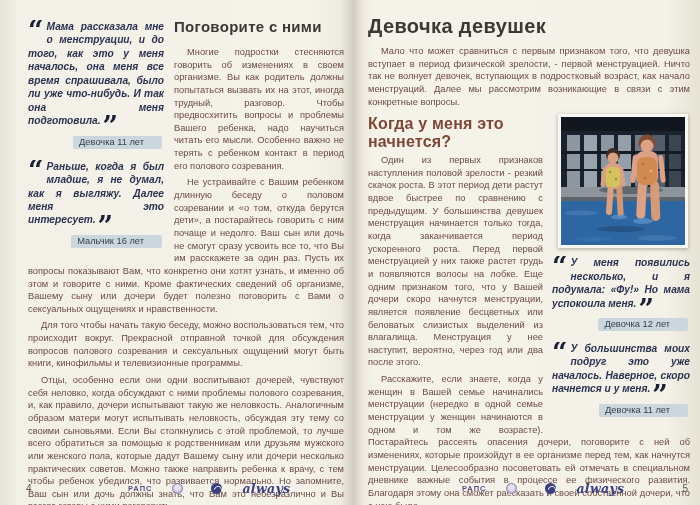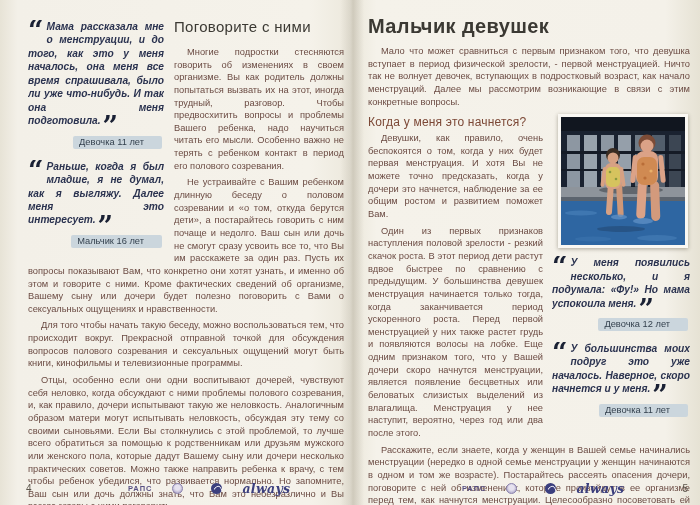--- a/index.html
+++ b/index.html
@@ -13,23 +13,23 @@
   .page-left{
     left:0;width:352px;padding:18px 8px 0 28px;
     background:linear-gradient(90deg,#e7e3d6 0,#f3f0e8 5%,#f5f2ea 88%,#ece8dc 100%);
   }
   .page-right{
     left:352px;width:348px;padding:15px 10px 0 16px;
     background:linear-gradient(90deg,#ebe7da 0,#f5f2ea 7%,#f4f1e9 90%,#e6e2d4 100%);
   }
   .gutter{position:absolute;left:340px;top:0;width:24px;height:505px;pointer-events:none;
     background:linear-gradient(90deg,rgba(70,60,40,0) 0,rgba(70,60,40,.10) 42%,rgba(70,60,40,.17) 55%,rgba(70,60,40,0) 100%);}
-  h1.sec{margin:0 0 11px 0;font-size:15px;font-weight:normal;color:#3b3933;letter-spacing:.3px;}
+  h1.sec{margin:0 0 11px 0;font-size:15px;font-weight:bold;color:#3b3933;letter-spacing:.3px;}
   h1.big{margin:0 0 7px 0;font-size:20px;font-weight:bold;color:#3b3933;letter-spacing:.4px;}
-  h2.sub{margin:7px 0 3px 0;font-size:12px;font-weight:normal;color:#7c4836;letter-spacing:.2px;}
+  h2.sub{margin:7px 0 3px 0;font-size:16px;font-weight:bold;color:#7c4836;letter-spacing:.2px;}
   p.body{margin:0 0 4px 0;font-size:9.3px;line-height:1.36;color:#6b4b43;text-align:justify;text-indent:13px;}
   
   .quote-col{float:left;width:136px;margin:2px 10px 4px 0;}
   .sidebar{float:right;width:138px;margin:0 0 4px 9px;}
   .quote{font-size:10.2px;font-weight:bold;font-style:italic;color:#2b3350;
     line-height:1.32;text-align:justify;margin-bottom:3px;overflow:hidden;}
   .qo{float:left;font-family:"DejaVu Serif",serif;font-style:normal;font-size:27px;
     line-height:.85;color:#1a2134;margin-right:3px;}
   .qc{font-family:"DejaVu Serif",serif;font-style:normal;font-size:27px;line-height:0;
     color:#1a2134;vertical-align:-0.45em;margin-left:2px;}
@@ -79,21 +79,21 @@
 
     <h1 class="sec">Поговорите с ними</h1>
     <p class="body">Многие подростки стесняются говорить об изменениях в своем организме. Вы как родитель должны попытаться вызвать их на этот, иногда трудный, разговор. Чтобы предвосхитить вопросы и проблемы Вашего ребенка, надо научиться читать его мысли. Особенно важно не терять с ребенком контакт в период его полового созревания.</p>
     <p class="body">Не устраивайте с Вашим ребенком длинную беседу о половом созревании и «о том, откуда берутся дети», а постарайтесь говорить с ним почаще и недолго. Ваш сын или дочь не смогут сразу усвоить все то, что Вы им расскажете за один раз. Пусть их вопросы показывают Вам, что конкретно они хотят узнать, и именно об этом и говорите с ними. Кроме фактических сведений об организме, Вашему сыну или дочери будет полезно поговорить с Вами о сексуальных ощущениях и нравственности.</p>
     <p class="body">Для того чтобы начать такую беседу, можно воспользоваться тем, что происходит вокруг. Прекрасной отправной точкой для обсуждения вопросов полового созревания и сексуальных ощущений могут быть книги, кинофильмы и телевизионные программы.</p>
 
     <p class="body">Отцы, особенно если они одни воспитывают дочерей, чувствуют себя неловко, когда обсуждают с ними проблемы полового созревания, и, как правило, дочери испытывают такую же неловкость. Аналогичным образом матери могут испытывать неловкость, обсуждая эту тему со своими сыновьями. Если Вы столкнулись с этой проблемой, то лучше всего обратиться за помощью к родственникам или друзьям мужского или женского пола, которые дадут Вашему сыну или дочери несколько практических советов. Можно также направить ребенка к врачу, с тем чтобы ребенок убедился, что развивается нормально. Но запомните, Ваш сын или дочь должны знать, что Вам это небезразлично и Вы всегда готовы с ними поговорить.</p>
   </div>
 
   <div class="page page-right">
-    <h1 class="big">Мальчик девушек</h1>
+    <h1 class="big">Девочка девушек</h1>
     <p class="body">Мало что может сравниться с первым признаком того, что девушка вступает в период физической зрелости, - первой менструацией. Ничто так не волнует девочек, вступающих в подростковый возраст, как начало менструаций. Далее мы рассмотрим возникающие в связи с этим конкретные вопросы.</p>
 
     <div class="sidebar">
       <div class="photo">
         <svg viewBox="0 0 124 128" width="124" height="128">
           <rect width="124" height="128" fill="#11161f"></rect>
           <rect x="0" y="14" width="124" height="60" fill="#1a2230"></rect>
           <rect x="6" y="18" width="13" height="52" fill="#8d97a2"></rect>
           <rect x="23" y="18" width="13" height="52" fill="#99a3ad"></rect>
           <rect x="40" y="18" width="13" height="52" fill="#8d97a2"></rect>
@@ -147,21 +147,20 @@
       </div>
       <div class="quote" style="margin-top:8px;">
         <span class="qo">“</span><span>У большинства моих подруг это уже началось. Наверное, скоро начнется и у меня.</span><span class="qc">”</span>
       </div>
       <div class="attr-row">
         <span class="badge">Девочка 11 лет</span>
       </div>
     </div>
 
     <h2 class="sub">Когда у меня это начнется?</h2>
-    <p class="body">Девушки, как правило, очень беспокоятся о том, когда у них будет первая менструация. И хотя Вы не можете точно предсказать, когда у дочери это начнется, наблюдение за ее общим ростом и развитием поможет Вам.</p>
     <p class="body">Один из первых признаков наступления половой зрелости - резкий скачок роста. В этот период дети растут вдвое быстрее по сравнению с предыдущим. У большинства девушек менструация начинается только тогда, когда заканчивается период ускоренного роста. Перед первой менструацией у них также растет грудь и появляются волосы на лобке. Еще одним признаком того, что у Вашей дочери скоро начнутся менструации, является появление бесцветных или беловатых слизистых выделений из влагалища. Менструация у нее наступит, вероятно, через год или два после этого.</p>
     <p class="body">Расскажите, если знаете, когда у женщин в Вашей семье начинались менструации (нередко в одной семье менструации у женщин начинаются в одном и том же возрасте). Постарайтесь рассеять опасения дочери, поговорите с ней об изменениях, которые произойдут в ее организме перед тем, как начнутся менструации. Целесообразно посоветовать ей отмечать в специальном дневнике важные события в процессе ее физического развития. Благодаря этому она сможет рассказать и своей собственной дочери, что с нею было.</p>
     <div class="clear"></div>
   </div>
 
   <div class="gutter"></div>
 
   <span class="pagenum pn-left">4</span>
   <span class="pagenum pn-right">5</span>
 

